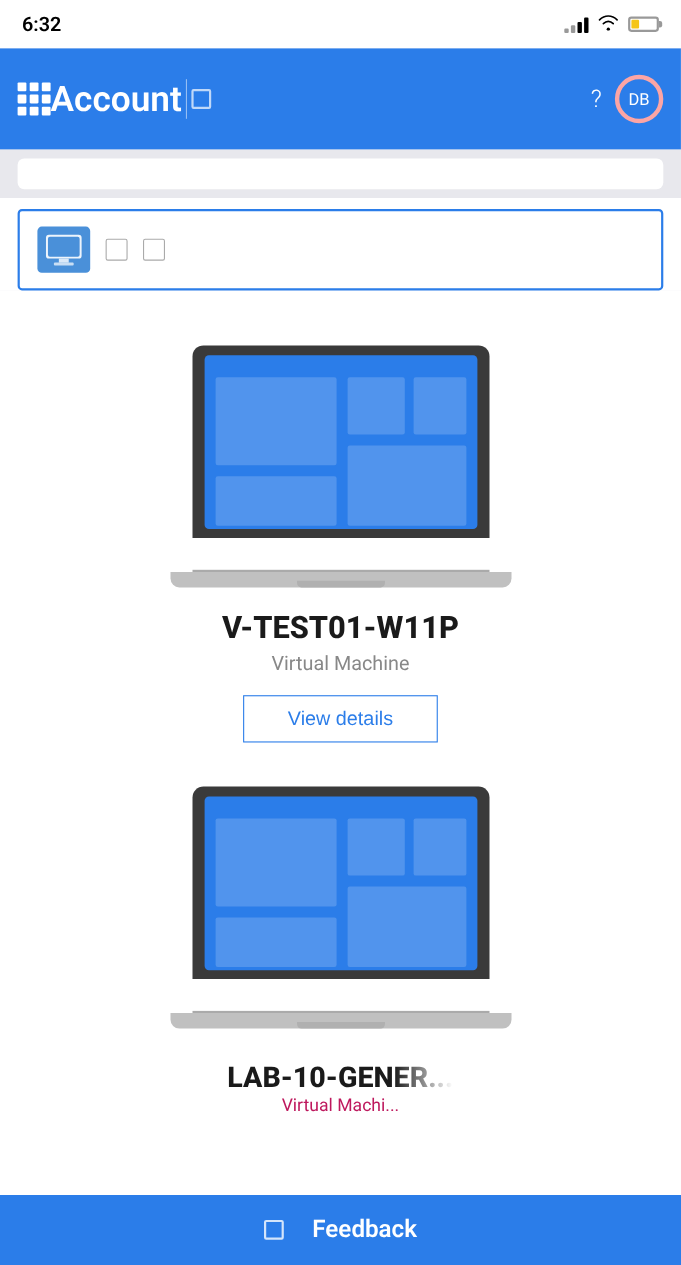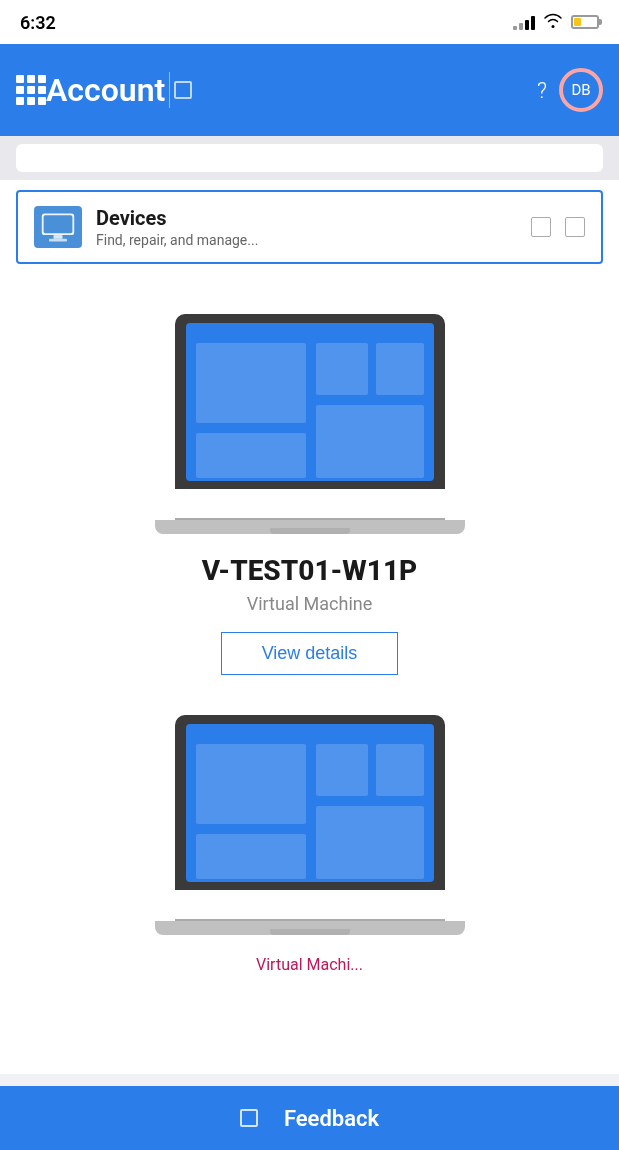--- a/index.html
+++ b/index.html
@@ -437,24 +437,20 @@
   <div class="devices-header">
     <div class="devices-icon">
 
       <svg viewBox="0 0 40 34" fill="white" xmlns="http://www.w3.org/2000/svg">
         <rect x="2" y="2" width="36" height="24" rx="3" ry="3" fill="white" opacity="0.9"></rect>
         <rect x="4" y="4" width="32" height="20" rx="2" ry="2" fill="#4a90d9"></rect>
         <rect x="15" y="26" width="10" height="4" fill="white" opacity="0.8"></rect>
         <rect x="10" y="30" width="20" height="3" rx="1" fill="white" opacity="0.7"></rect>
       </svg>
     </div>
-    <div class="devices-text-group">
-      <div class="devices-title">Devices</div>
-      <div class="devices-subtitle">Find, repair, and manage...</div>
-    </div>
     <div class="devices-checkboxes">
       <div class="checkbox-empty"></div>
       <div class="checkbox-empty"></div>
     </div>
   </div>
 </div>
 
 <div class="main-content">
 
   <div class="device-card">
@@ -493,20 +489,21 @@
             <div class="tile-big t4"></div>
             <div class="tile-big t5"></div>
           </div>
         </div>
       </div>
       <div class="laptop-hinge"></div>
       <div class="laptop-base"></div>
       <div class="laptop-foot"></div>
     </div>
 
+    <div class="partial-name">LAB-10-GEN<span style="background: linear-gradient(to right, #1a1a1a, white); -webkit-background-clip: text; -webkit-text-fill-color: transparent;">ER...</span></div>
     <div class="partial-type">Virtual Machi...</div>
   </div>
 
 </div>
 
 <div class="feedback-bar">
   <div class="feedback-square"></div>
   <span class="feedback-label">Feedback</span>
 </div>
 

